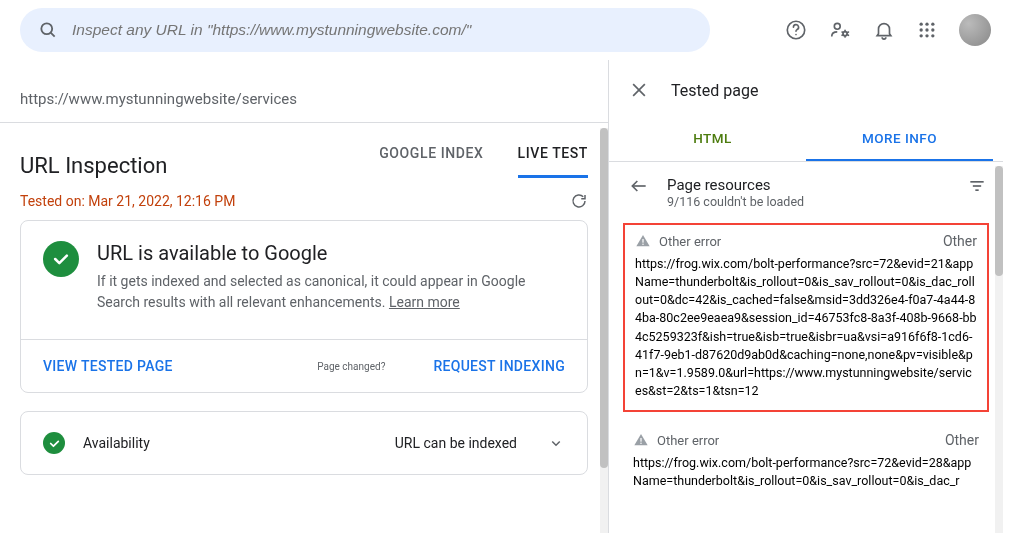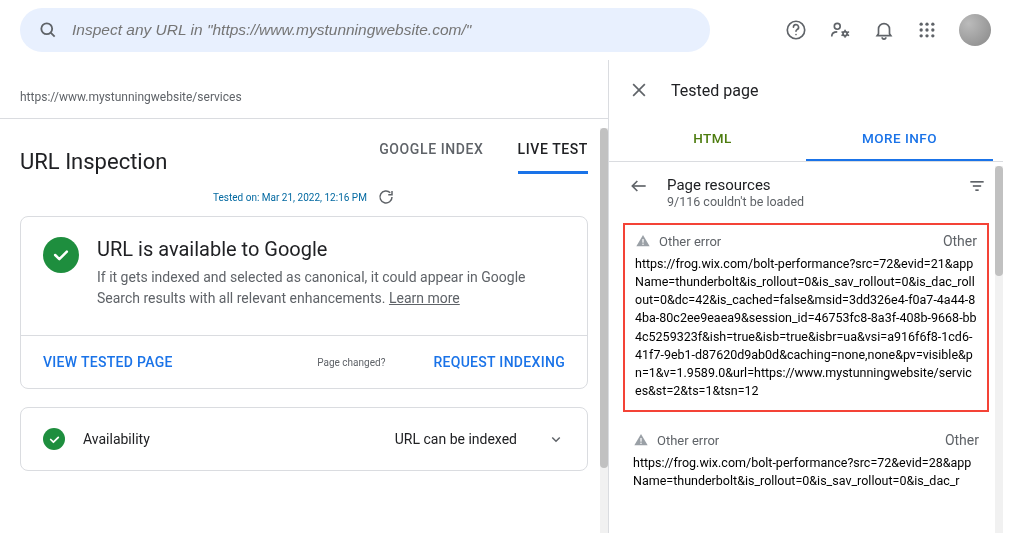--- a/index.html
+++ b/index.html
@@ -8,28 +8,28 @@
   .search-box { flex: 0 0 690px; background: #e8f0fe; border-radius: 24px; display: flex; align-items: center; padding: 0 18px; height: 44px; }
   .search-box input { border: none; background: transparent; font-size: 15.5px; color: #5f6368; outline: none; width: 100%; margin-left: 14px; font-style: italic; }
   .top-actions { margin-left: auto; display: flex; align-items: center; gap: 22px; }
   .icon-btn { color: #5f6368; display: inline-flex; cursor: pointer; }
   .avatar { width: 32px; height: 32px; border-radius: 50%; background: radial-gradient(circle at 30% 30%, #bbb, #888); }
   .scroll-track { position: absolute; right: 0; width: 8px; background: #f1f1f1; }
   .scroll-thumb { background: #c1c1c1; border-radius: 4px; width: 8px; }
   .content-row { display: flex; height: 473px; position: relative; }
   .left-col { width: 608px; position: relative; }
   .right-col { width: 395px; position: relative; border-left: 1px solid #dadce0; }
-  .url-line { padding: 30px 20px 14px 20px; font-size: 12px; color: #5f6368; border-bottom: 1px solid #dadce0; }
+  .url-line { padding: 30px 20px 14px 20px; font-size: 15px; color: #5f6368; border-bottom: 1px solid #dadce0; }
   .left-inner { padding: 0 20px; height: 405px; overflow: hidden; position: relative; }
   .insp-header { display: flex; align-items: flex-end; justify-content: space-between; padding-top: 22px; }
   .insp-title { font-size: 22px; font-weight: 400; }
   .insp-tabs { display: flex; gap: 34px; }
   .insp-tab { font-size: 14px; letter-spacing: 0.6px; font-weight: 500; color: #5f6368; padding-bottom: 14px; border-bottom: 3px solid transparent; cursor: pointer; }
   .insp-tab.active { color: #202124; border-bottom-color: #1a73e8; }
-  .tested-on-row { display: flex; justify-content: center; align-items: center; gap: 10px; padding: 14px 0 10px; font-size: 10px; color: #0369a1; }
+  .tested-on-row { display: flex; justify-content: space-between; align-items: center; gap: 10px; padding: 14px 0 10px; font-size: 14px; color: #c2410c; }
   .card { border: 1px solid #dadce0; border-radius: 8px; margin-bottom: 18px; background: #fff; }
   .card-main { display: flex; padding: 20px 22px 8px 22px; gap: 18px; }
   .green-circle { width: 36px; height: 36px; border-radius: 50%; background: #1e8e3e; display: flex; align-items: center; justify-content: center; flex-shrink: 0; }
   .green-circle.sm { width: 22px; height: 22px; }
   .card-h { font-size: 20px; font-weight: 400; }
   .card-sub { font-size: 14px; color: #5f6368; line-height: 1.5; margin-top: 6px; }
   .learn-more { text-decoration: underline; color: #5f6368; }
   .card-divider { border-top: 1px solid #dadce0; }
   .card-actions { display: flex; align-items: center; padding: 18px 22px; gap: 48px; }
   .action-link { font-size: 14px; font-weight: 500; letter-spacing: 0.3px; color: #1a73e8; cursor: pointer; }

